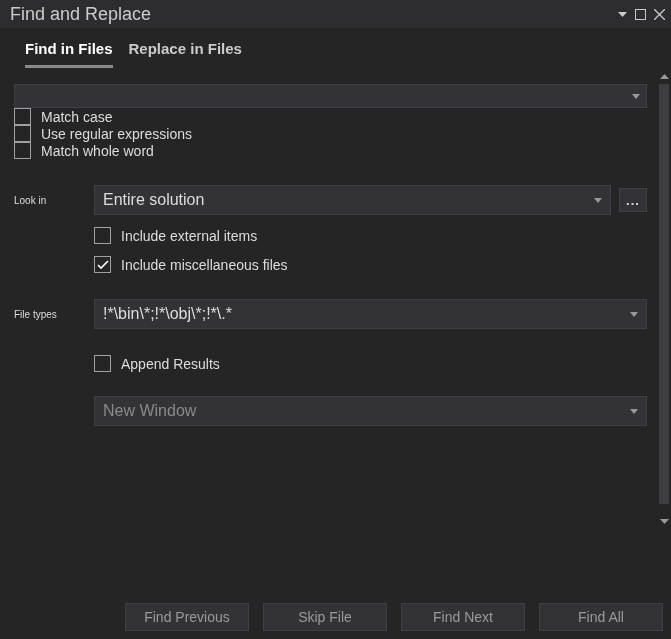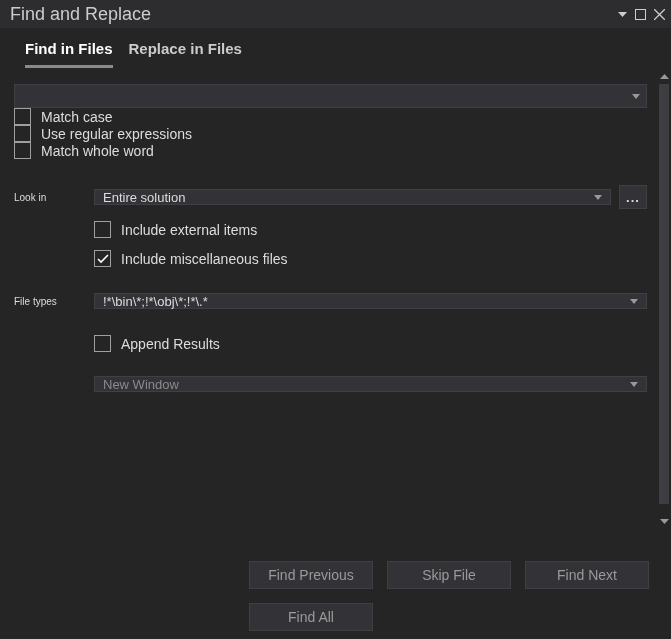--- a/index.html
+++ b/index.html
@@ -70,37 +70,37 @@
     }
     .check svg { display: none; }
     .check.checked svg { display: block; }
 
     .form-row {
       display: flex; align-items: center; margin-top: 26px;
       gap: 8px;
     }
     .form-label { width: 72px; color: #dddddd; font-size: 10px; flex-shrink: 0; }
     .select {
-      flex: 1; height: 16px; background: #333337; border: 1px solid #3f3f46;
+      flex: 1; height: 30px; background: #333337; border: 1px solid #3f3f46;
       display: flex; align-items: center; justify-content: space-between;
-      padding: 0 8px; color: #dddddd; font-size: 13px;
+      padding: 0 8px; color: #dddddd; font-size: 16px;
     }
     .select.disabled { color: #8a8a8a; }
     .browse-btn {
       width: 28px; height: 24px; background: #333337; border: 1px solid #3f3f46;
       color: #dddddd; display: flex; align-items: center; justify-content: center;
       font-weight: bold; letter-spacing: 1px;
     }
 
     .indent-block { margin-left: 80px; }
     .indent-block .checkrow { margin-top: 12px; }
 
     .buttons-area {
-      position: absolute; right: 22px; bottom: 8px;
-      display: flex; flex-direction: column; gap: 14px; align-items: flex-start;
+      position: absolute; right: 8px; bottom: 8px;
+      display: flex; flex-direction: row; gap: 14px; align-items: flex-end;
     }
     .btn-row { display: flex; gap: 14px; }
     .btn {
       width: 124px; height: 28px; background: #333337; border: 1px solid #3f3f46;
       color: #9a9a9a; display: flex; align-items: center; justify-content: center;
       font-size: 14px; cursor: pointer;
     }
   </style>
 </head>
 <body>

